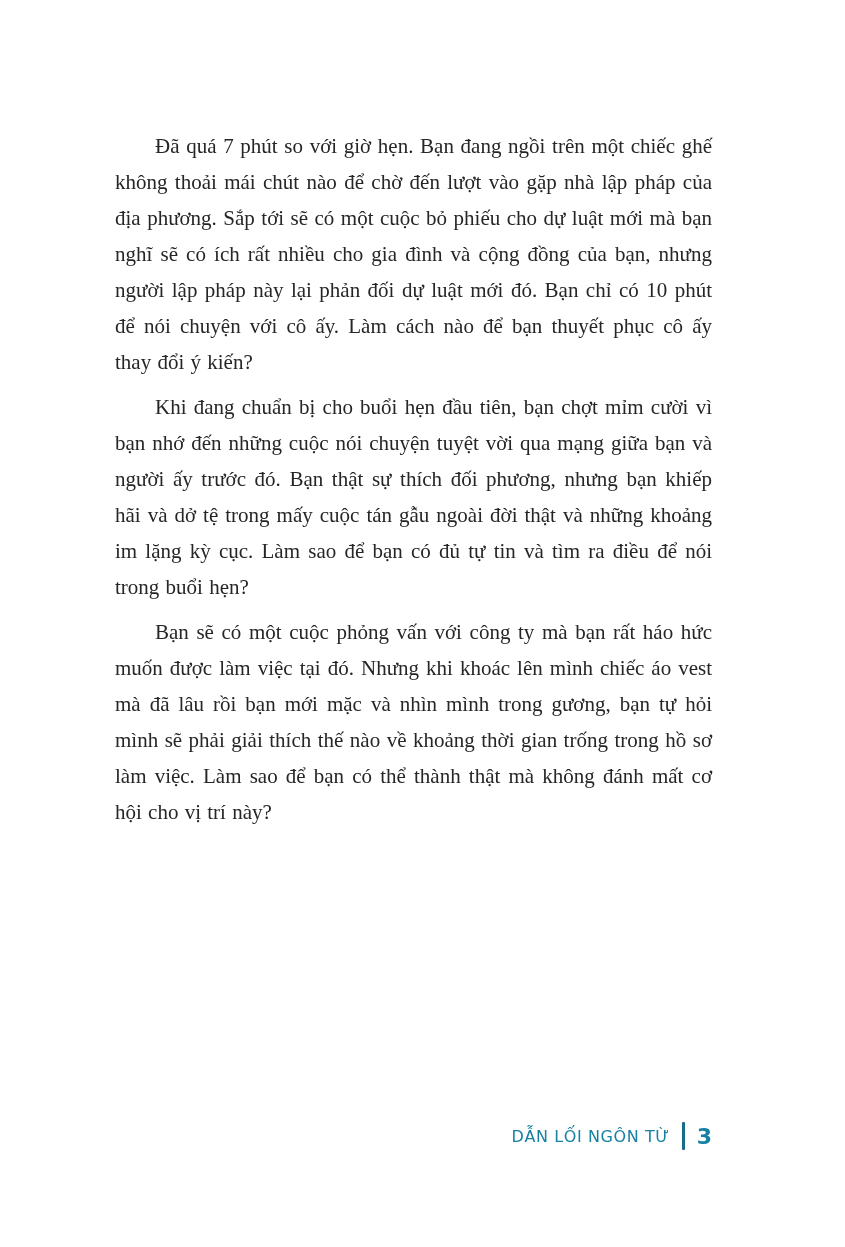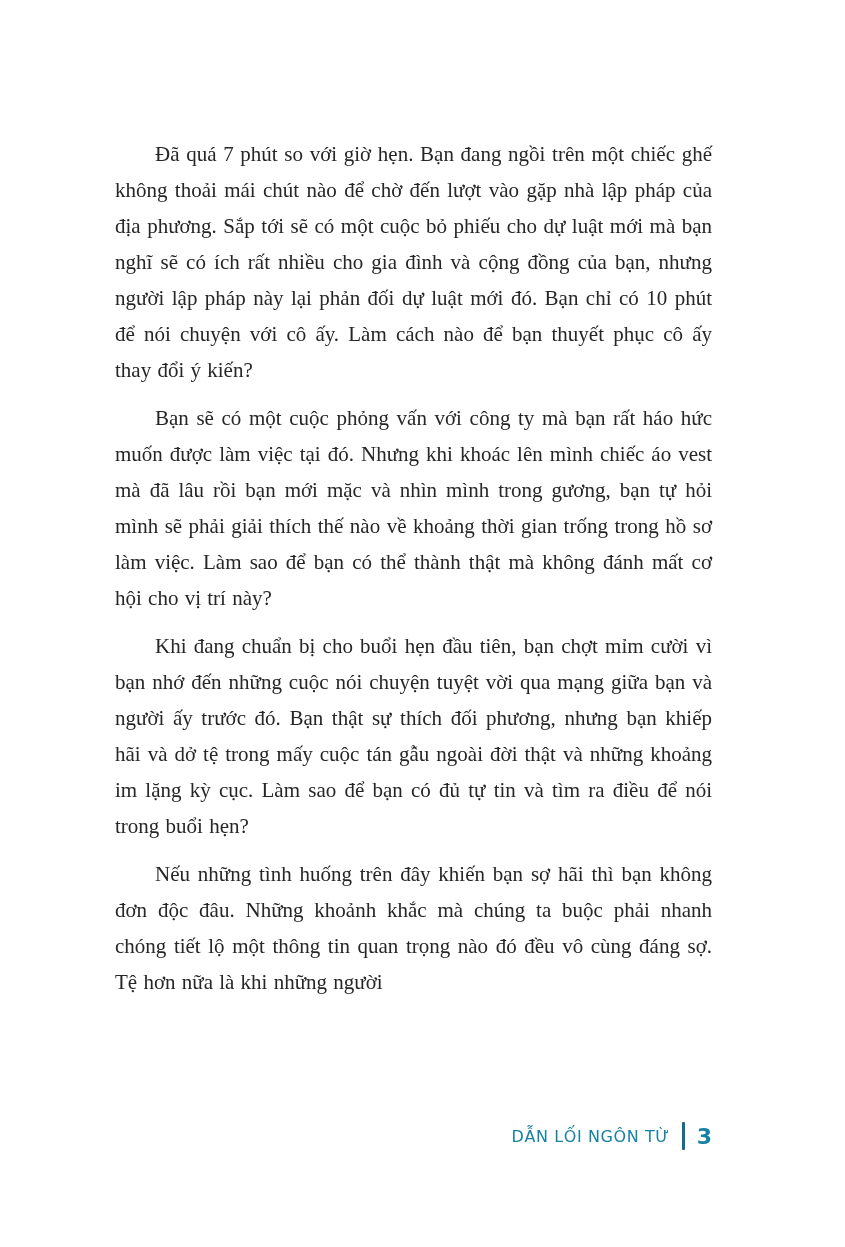--- a/index.html
+++ b/index.html
@@ -24,21 +24,21 @@
     top:124px;
     left:115px;
     width:597px;
   }
   .text-block p{
     font-size:21px;
     line-height:36px;
     text-align:justify;
     text-indent:40px;
     color:var(--ink);
-    margin:12px 0 9px 0;
+    margin:4px 0 9px 0;
     word-spacing:1px;
   }
   .footer{
     position:absolute;
     top:1122px;
     right:133px;
     display:flex;
     align-items:flex-start;
     gap:12px;
     font-family:"DejaVu Sans","Liberation Sans",sans-serif;
@@ -65,23 +65,22 @@
     line-height:30px;
   }
 </style>
 </head>
 <body>
 
 <div class="page">
 
   <div class="text-block">
     <p>Đã quá 7 phút so với giờ hẹn. Bạn đang ngồi trên một chiếc ghế không thoải mái chút nào để chờ đến lượt vào gặp nhà lập pháp của địa phương. Sắp tới sẽ có một cuộc bỏ phiếu cho dự luật mới mà bạn nghĩ sẽ có ích rất nhiều cho gia đình và cộng đồng của bạn, nhưng người lập pháp này lại phản đối dự luật mới đó. Bạn chỉ có 10 phút để nói chuyện với cô ấy. Làm cách nào để bạn thuyết phục cô ấy thay đổi ý kiến?</p>
+    <p>Khi đang chuẩn bị cho buổi hẹn đầu tiên, bạn chợt mỉm cười vì bạn nhớ đến những cuộc nói chuyện tuyệt vời qua mạng giữa bạn và người ấy trước đó. Bạn thật sự thích đối phương, nhưng bạn khiếp hãi và dở tệ trong mấy cuộc tán gẫu ngoài đời thật và những khoảng im lặng kỳ cục. Làm sao để bạn có đủ tự tin và tìm ra điều để nói trong buổi hẹn?</p>
     <p>Bạn sẽ có một cuộc phỏng vấn với công ty mà bạn rất háo hức muốn được làm việc tại đó. Nhưng khi khoác lên mình chiếc áo vest mà đã lâu rồi bạn mới mặc và nhìn mình trong gương, bạn tự hỏi mình sẽ phải giải thích thế nào về khoảng thời gian trống trong hồ sơ làm việc. Làm sao để bạn có thể thành thật mà không đánh mất cơ hội cho vị trí này?</p>
-    <p>Khi đang chuẩn bị cho buổi hẹn đầu tiên, bạn chợt mỉm cười vì bạn nhớ đến những cuộc nói chuyện tuyệt vời qua mạng giữa bạn và người ấy trước đó. Bạn thật sự thích đối phương, nhưng bạn khiếp hãi và dở tệ trong mấy cuộc tán gẫu ngoài đời thật và những khoảng im lặng kỳ cục. Làm sao để bạn có đủ tự tin và tìm ra điều để nói trong buổi hẹn?</p>
-    <p>Nếu những tình huống trên đây khiến bạn sợ hãi thì bạn không đơn độc đâu. Những khoảnh khắc mà chúng ta buộc phải nhanh chóng tiết lộ một thông tin quan trọng nào đó đều vô cùng đáng sợ. Tệ hơn nữa là khi những người</p>
   </div>
 
   <div class="footer">
     <span class="footer-title">DẪN LỐI NGÔN TỪ</span>
     <span class="footer-sep"></span>
     <span class="footer-num">3</span>
   </div>
 
 </div>
 

